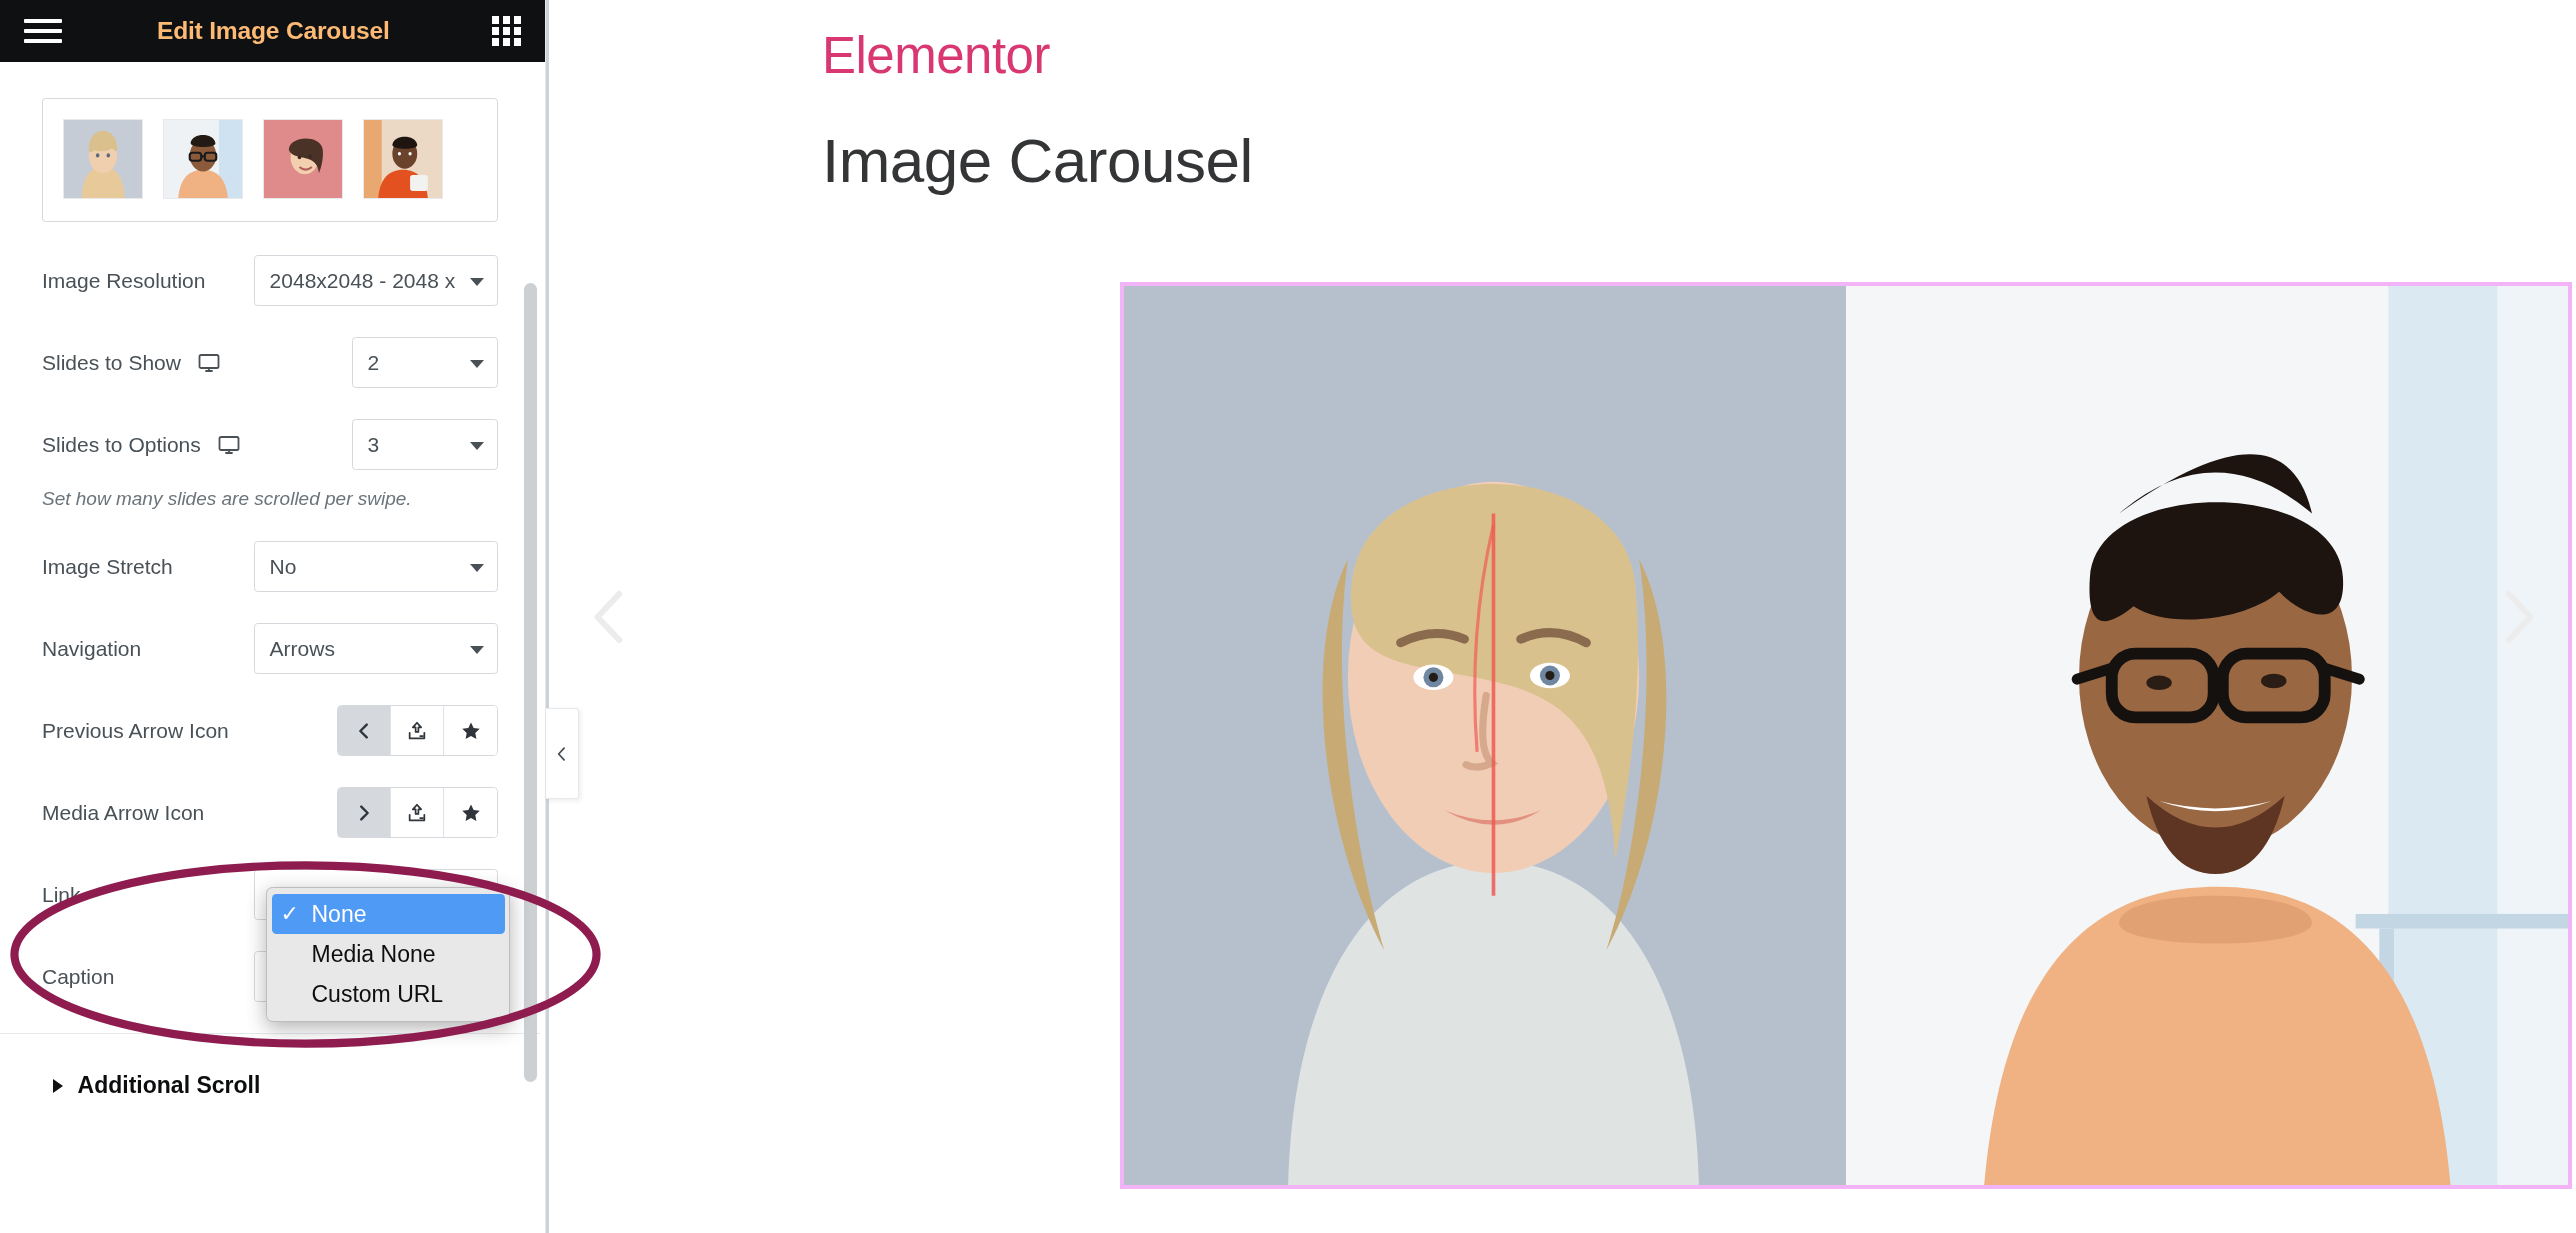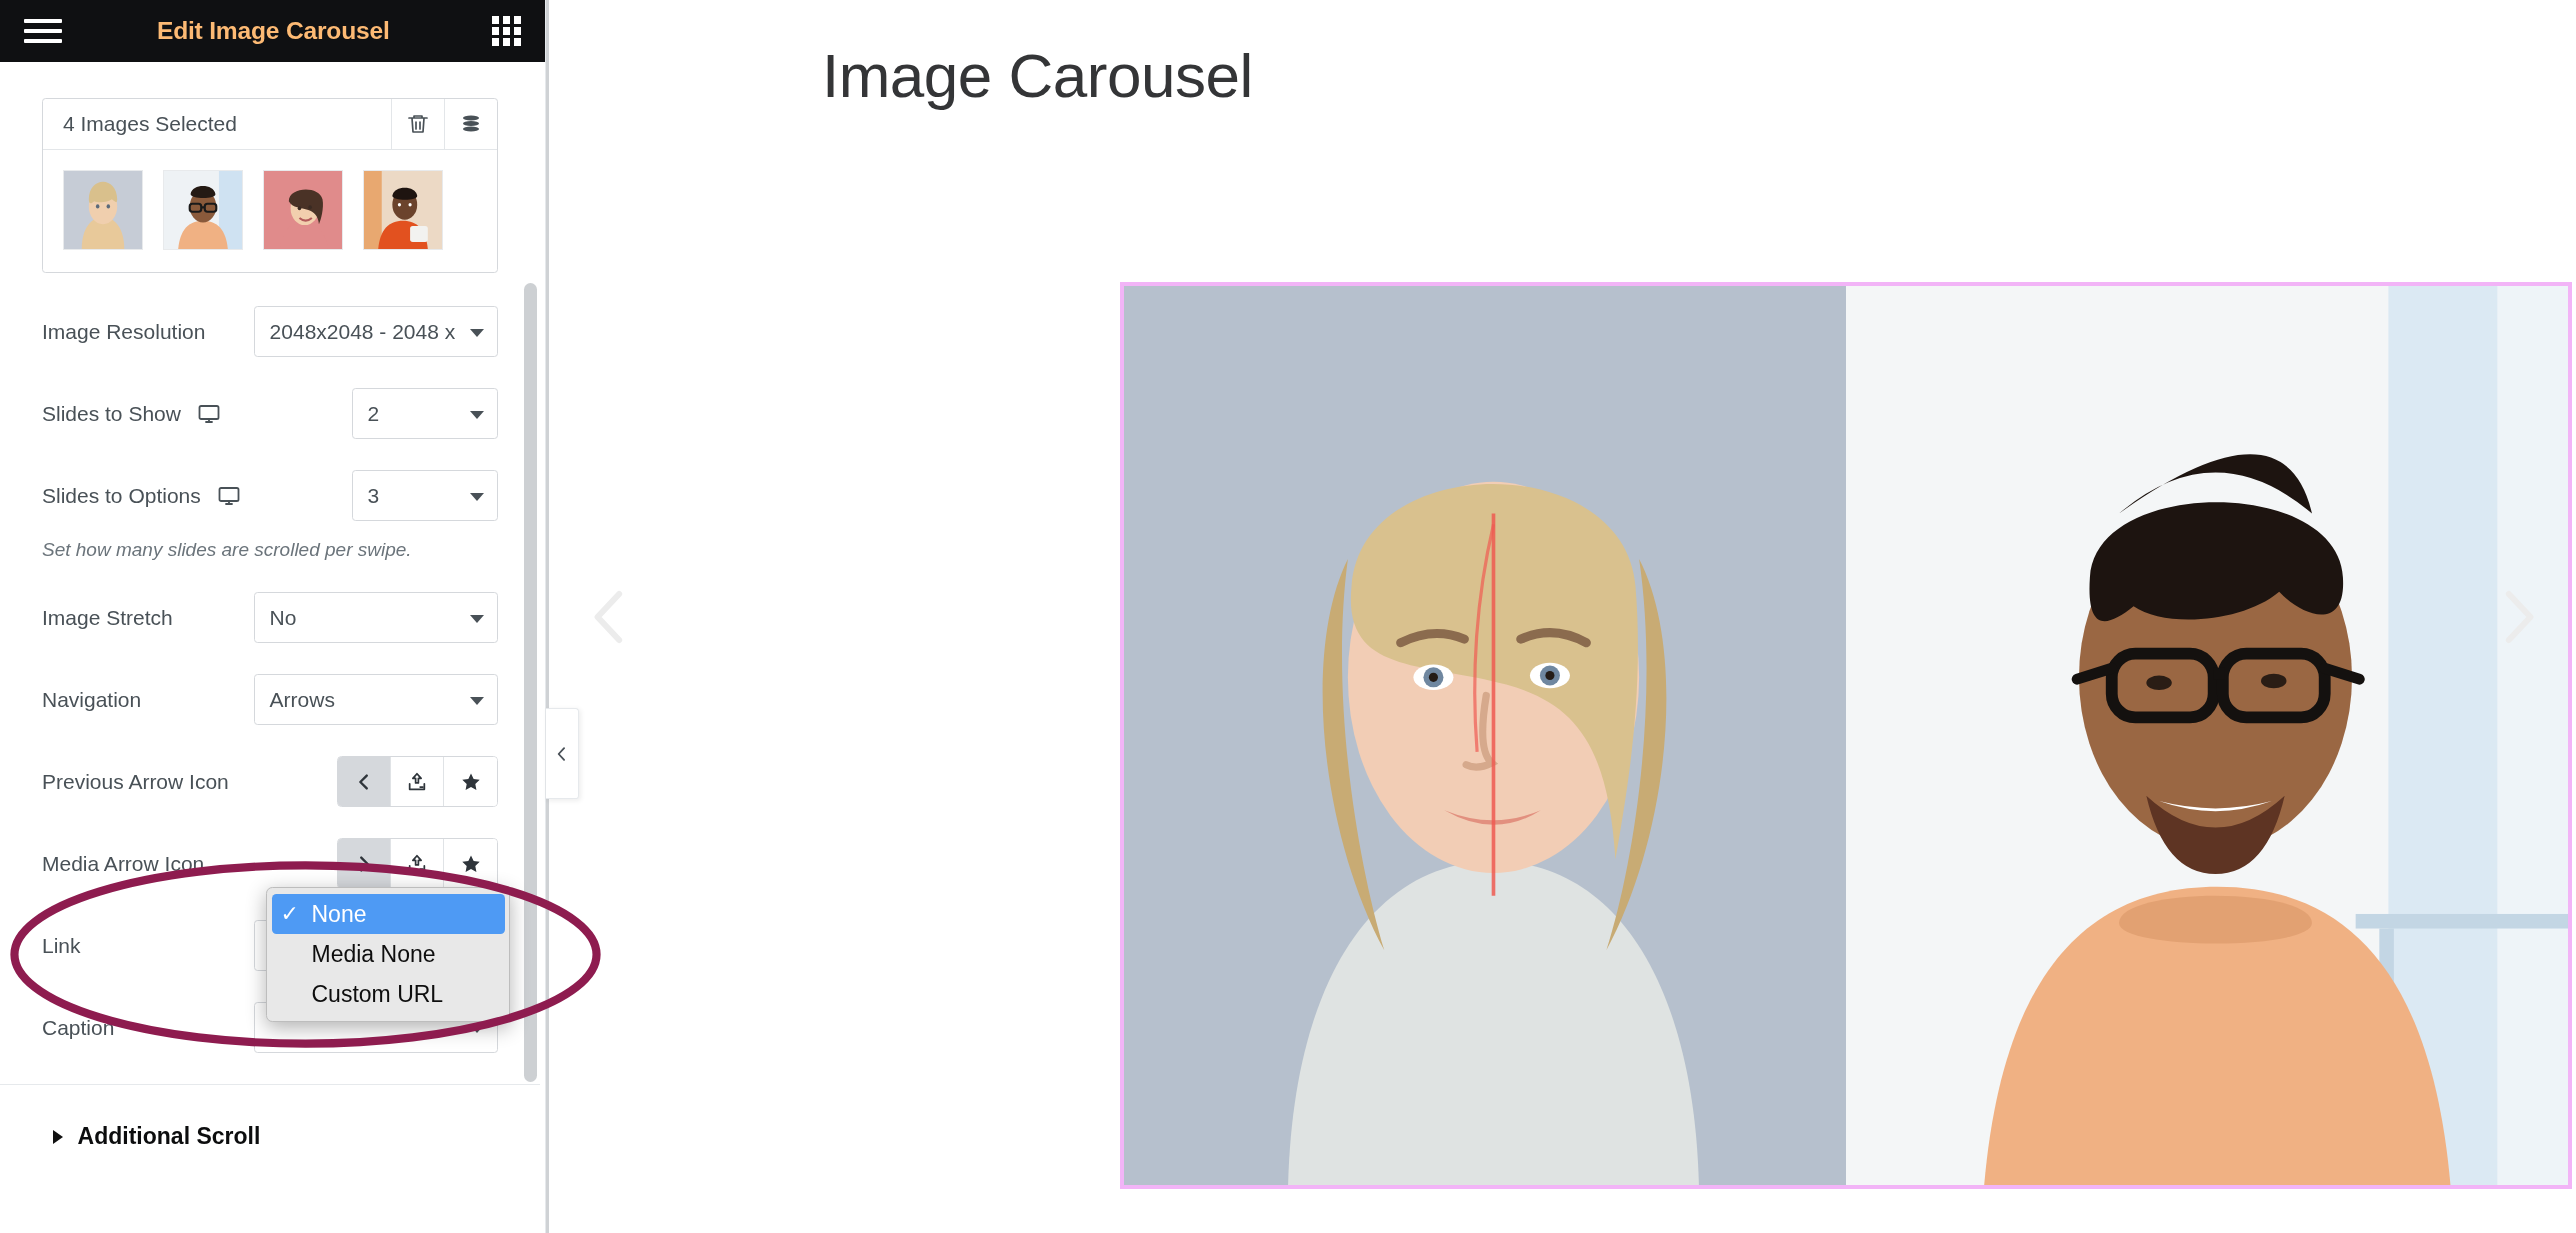--- a/index.html
+++ b/index.html
@@ -355,36 +355,20 @@
           <i></i>
           <i></i>
           <i></i>
       </div>
     </div>
 
     <div class="panel-body">
       <div class="panel-scroll">
 
         <div class="media-box">
-          <div class="media-head">
-            <div class="media-label">4 Images Selected</div>
-            <div class="media-btn">
-              <svg width="24" height="24" viewBox="0 0 24 24" fill="none" stroke="#495157" stroke-width="1.7">
-                <path d="M3 6h18M8 6V4h8v2M6 6l1 14h10l1-14" stroke-linecap="round" stroke-linejoin="round"></path>
-                <path d="M10 10v7M14 10v7" stroke-linecap="round"></path>
-              </svg>
-            </div>
-            <div class="media-btn">
-              <svg width="24" height="24" viewBox="0 0 24 24">
-                <ellipse cx="12" cy="6" rx="8" ry="2.6" fill="#495157"></ellipse>
-                <ellipse cx="12" cy="11.5" rx="8" ry="2.6" fill="#495157"></ellipse>
-                <ellipse cx="12" cy="17" rx="8" ry="2.6" fill="#495157"></ellipse>
-              </svg>
-            </div>
-          </div>
           <div class="thumbs">
             <div class="thumb">
               <svg class="ph" viewBox="0 0 88 88" preserveAspectRatio="xMidYMid slice">
                 <rect width="88" height="88" fill="#c6ccd6"></rect>
                 <path d="M20 88c0-22 10-36 24-36s24 14 24 36z" fill="#e8c99a"></path>
                 <ellipse cx="44" cy="40" rx="16" ry="20" fill="#f0cfae"></ellipse>
                 <path d="M28 32c0-13 8-20 16-20s16 7 16 20c0 6-3 2-6 0-5 4-16 4-20 2-3 3-6 4-6-2z" fill="#d9c08c"></path>
                 <ellipse cx="38" cy="40" rx="2" ry="2.4" fill="#5b6a7a"></ellipse>
                 <ellipse cx="50" cy="40" rx="2" ry="2.4" fill="#5b6a7a"></ellipse>
               </svg>
@@ -595,20 +579,21 @@
   </div>
 
   <div class="collapse-handle">
     <svg width="20" height="20" viewBox="0 0 24 24" fill="none" stroke="#4a5158" stroke-width="2.2" stroke-linecap="round" stroke-linejoin="round">
         <path d="M14.5 5 8 12l6.5 7"></path>
       </svg>
   </div>
 
   <div class="preview">
 
+    <div class="brand">Elementor</div>
     <div class="ptitle">Image Carousel</div>
 
     <div class="section">
       <div class="carousel">
 
         <div class="slide">
           <div class="slide-img">
             <svg viewBox="0 0 812 1012" preserveAspectRatio="xMidYMin slice" width="739" height="921">
               <rect width="812" height="1012" fill="#b6c0cd"></rect>
               <path d="M180 1012c0-240 90-380 226-380s226 140 226 380z" fill="#dfe3e2"></path>

